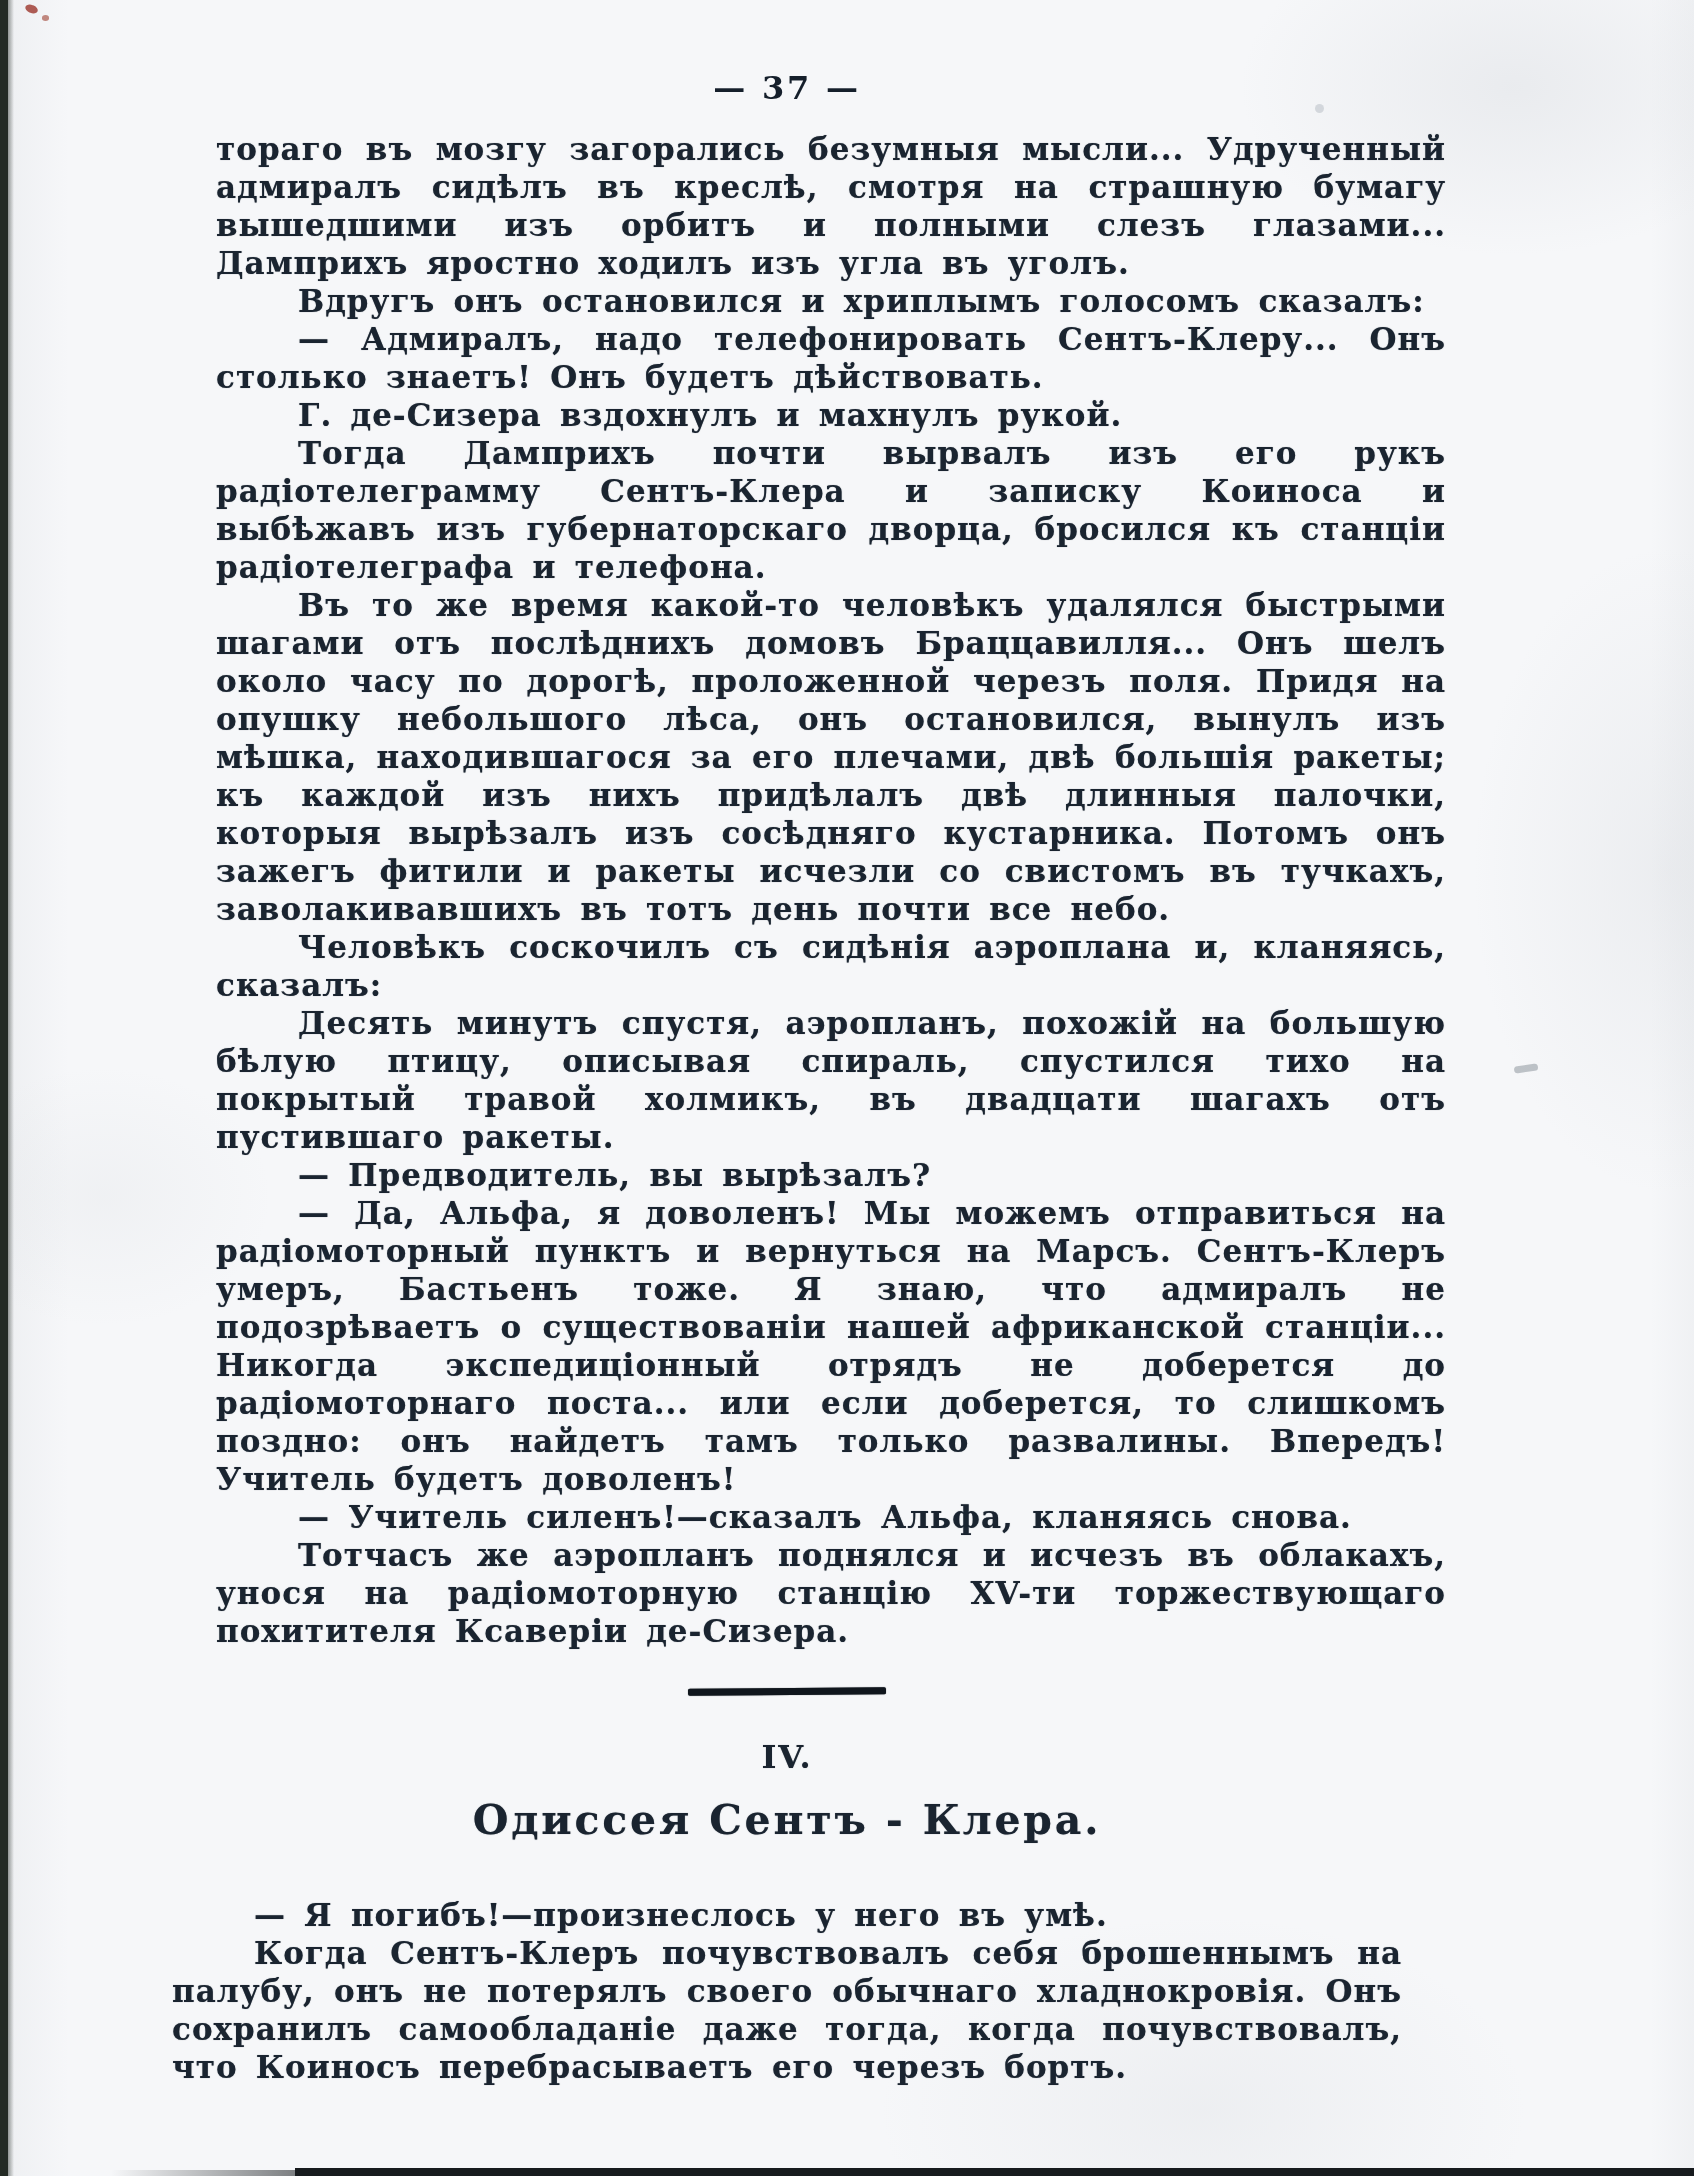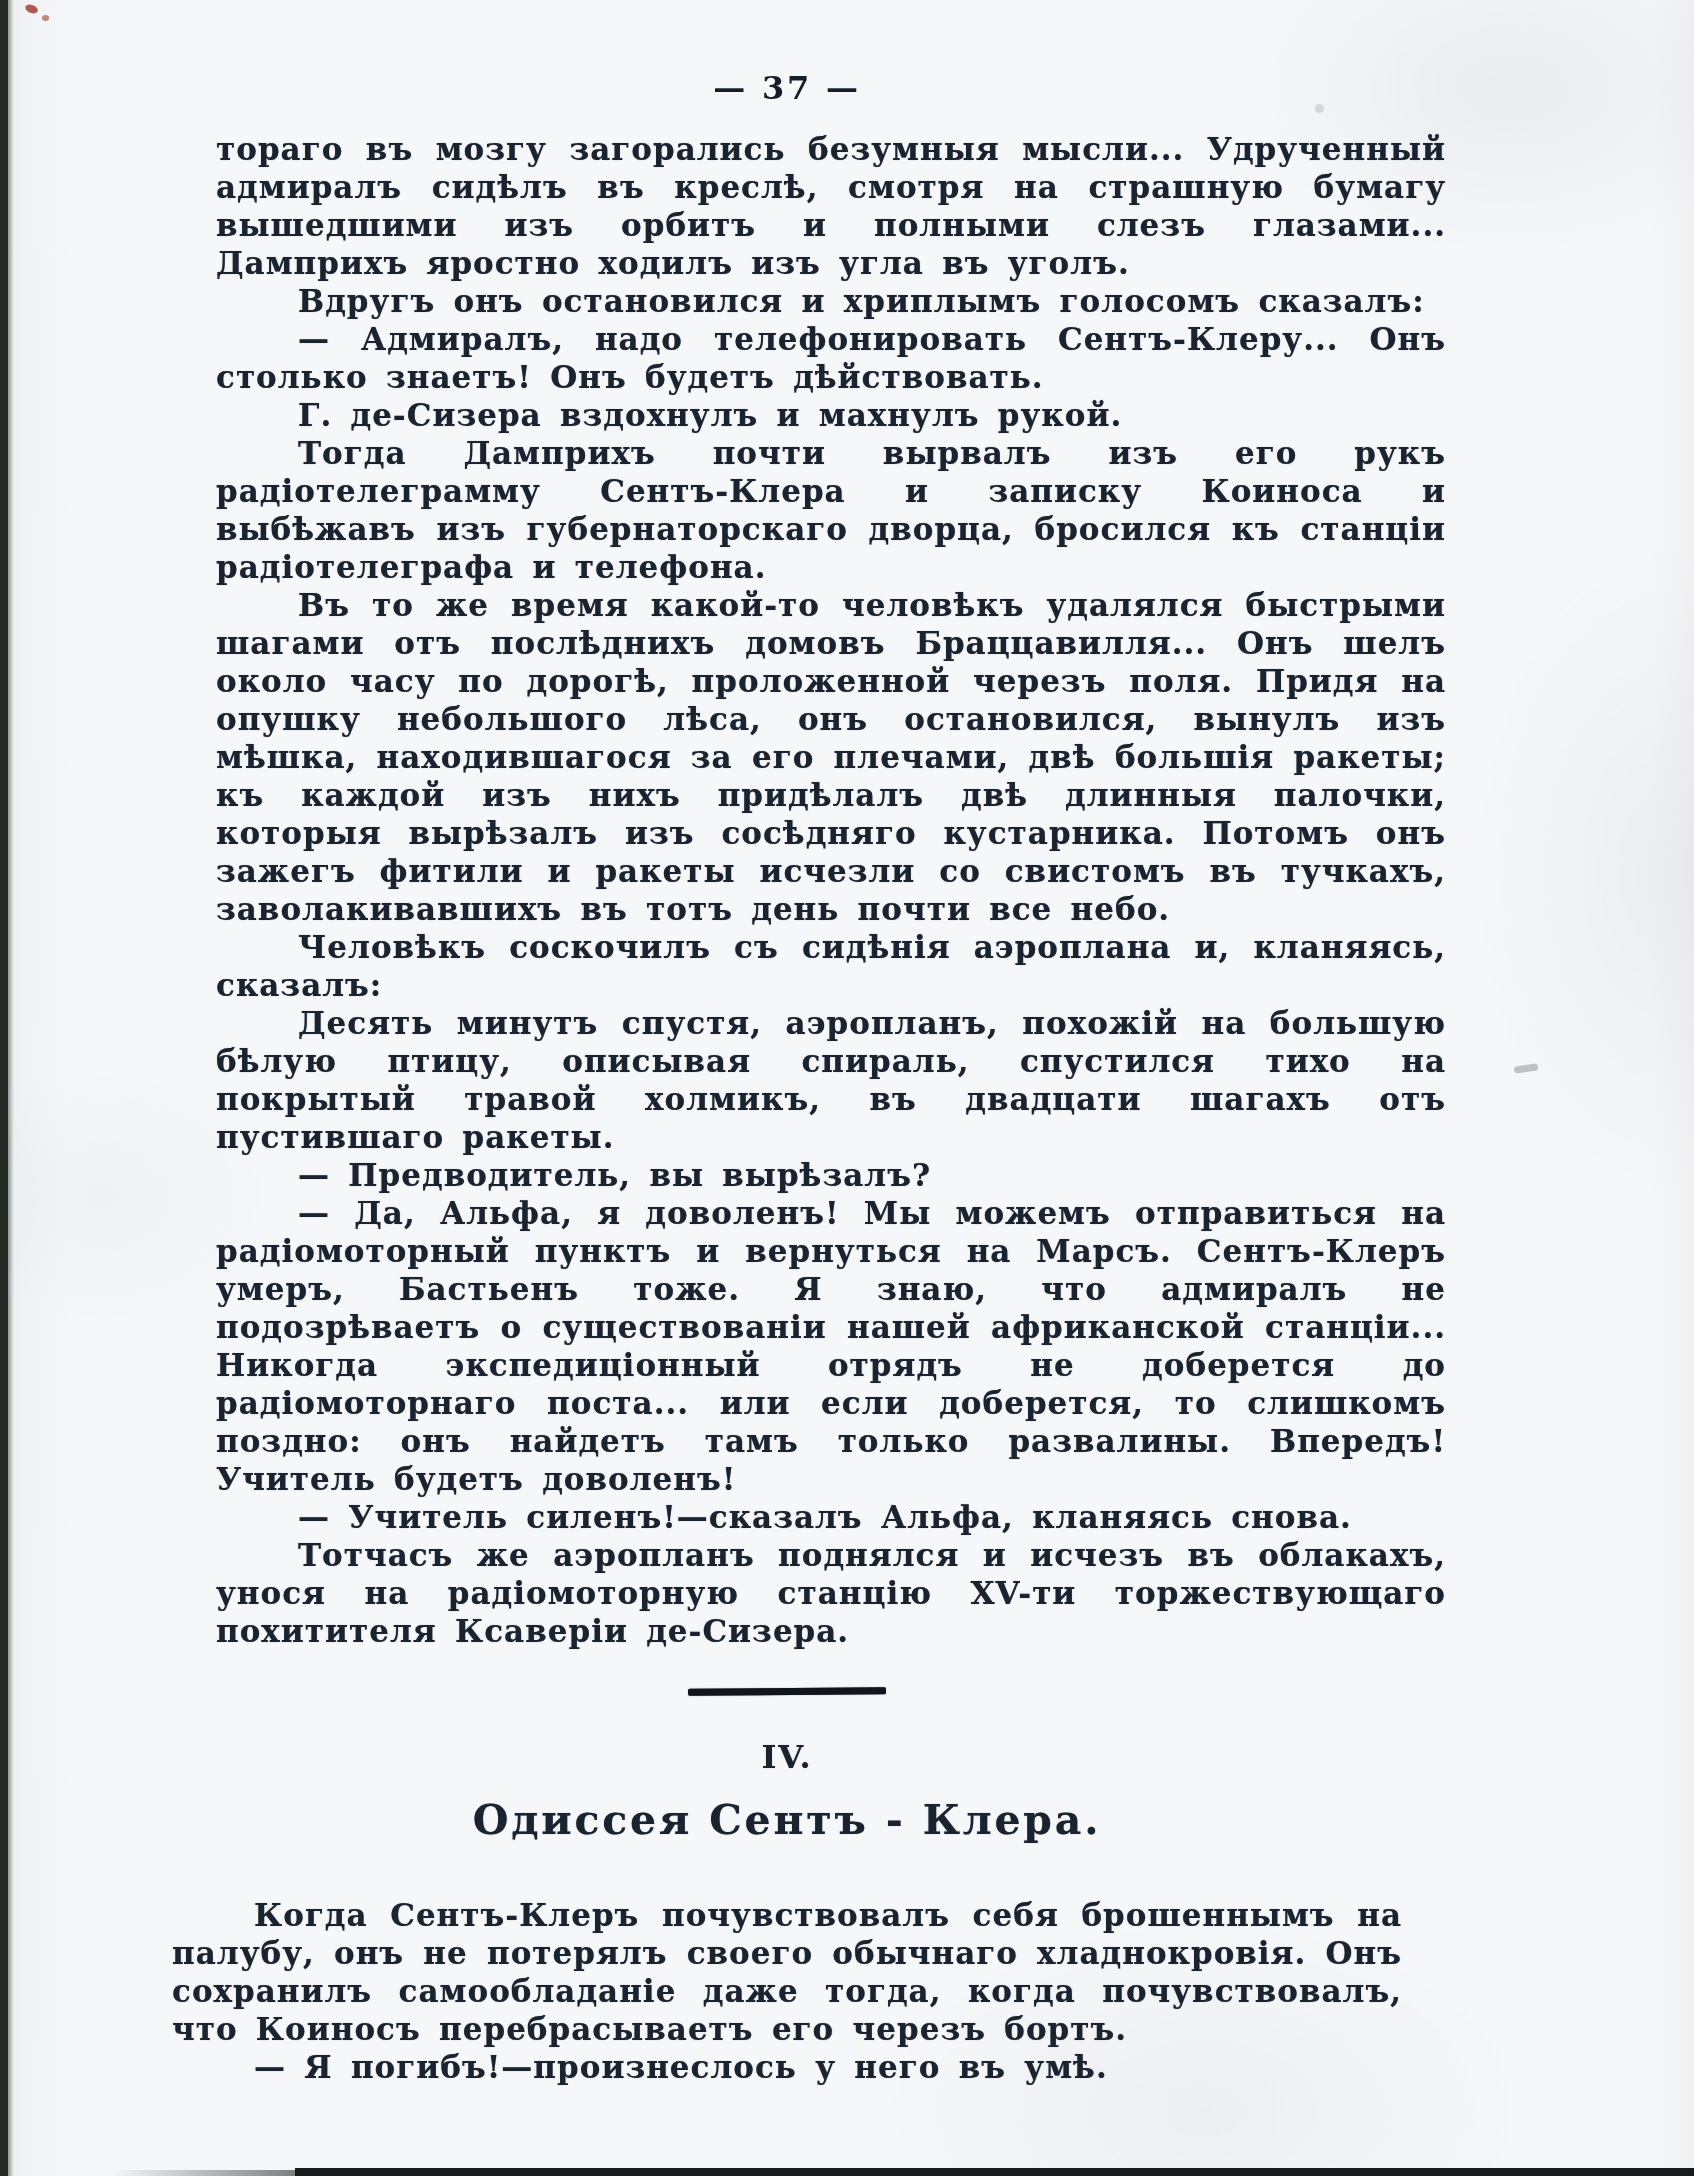--- a/index.html
+++ b/index.html
@@ -106,19 +106,19 @@
       <p class="para">— Да, Альфа, я доволенъ! Мы можемъ отправиться на радіомоторный пунктъ и вернуться на Марсъ. Сентъ-Клеръ умеръ, Бастьенъ тоже. Я знаю, что адмиралъ не подозрѣваетъ о существованіи нашей африканской станціи... Никогда экспедиціонный отрядъ не доберется до радіомоторнаго поста... или если доберется, то слишкомъ поздно: онъ найдетъ тамъ только развалины. Впередъ! Учитель будетъ доволенъ!</p>
       <p class="para">— Учитель силенъ!—сказалъ Альфа, кланяясь снова.</p>
       <p class="para">Тотчасъ же аэропланъ поднялся и исчезъ въ облакахъ, унося на радіомоторную станцію XV-ти торжествующаго похитителя Ксаверіи де-Сизера.</p>
     </div>
 
   <div class="lower-block">
     <div class="divider"></div>
     <div class="chapter-numeral">IV.</div>
     <h2 class="chapter-title">Одиссея Сентъ - Клера.</h2>
     <div class="lower-paras" id="body-bottom">
+        <p class="para">— Я погибъ!—произнеслось у него въ умѣ.</p>
         <p class="para">Когда Сентъ-Клеръ почувствовалъ себя брошеннымъ на палубу, онъ не потерялъ своего обычнаго хладнокровія. Онъ сохранилъ самообладаніе даже тогда, когда почувствовалъ, что Коиносъ перебрасываетъ его черезъ бортъ.</p>
-        <p class="para">— Я погибъ!—произнеслось у него въ умѣ.</p>
       </div>
   </div>
 
 </div>
 
 
 </body></html>

